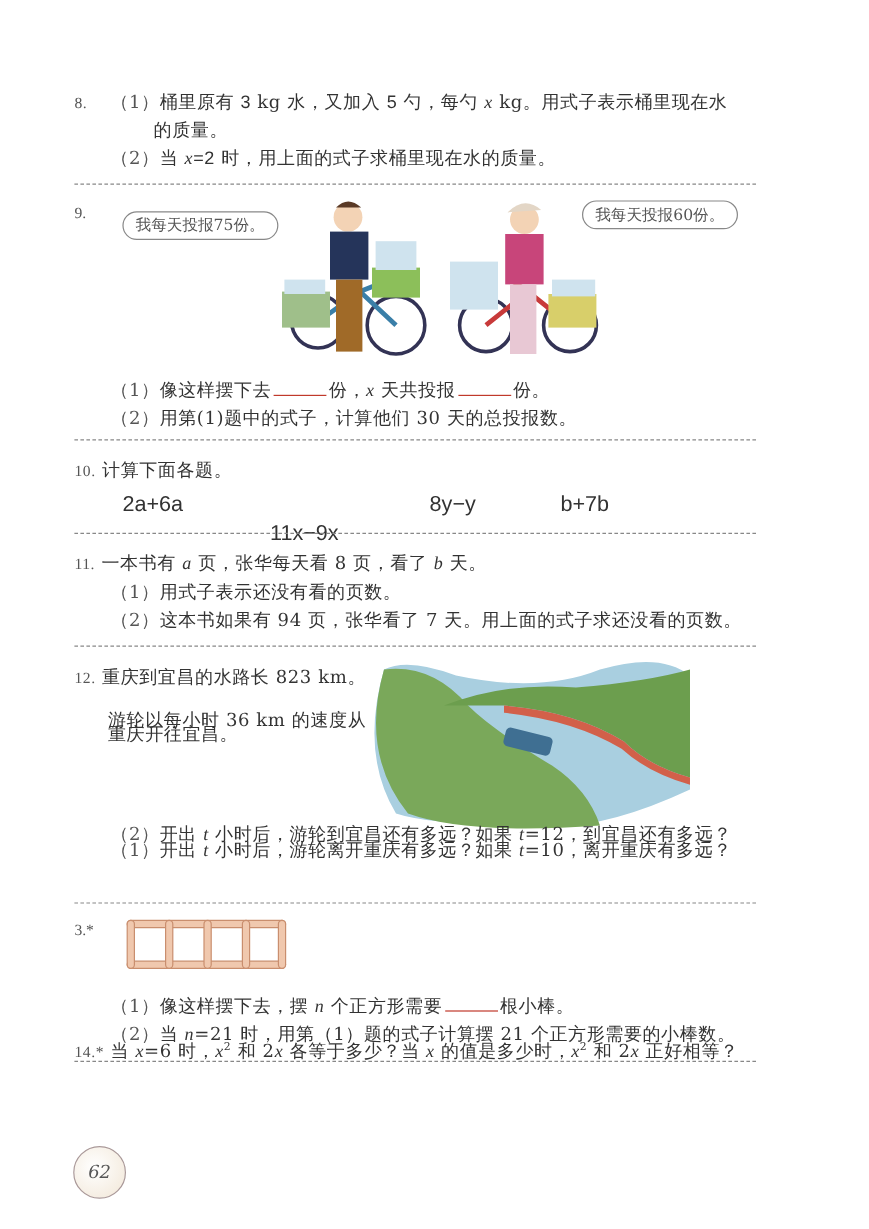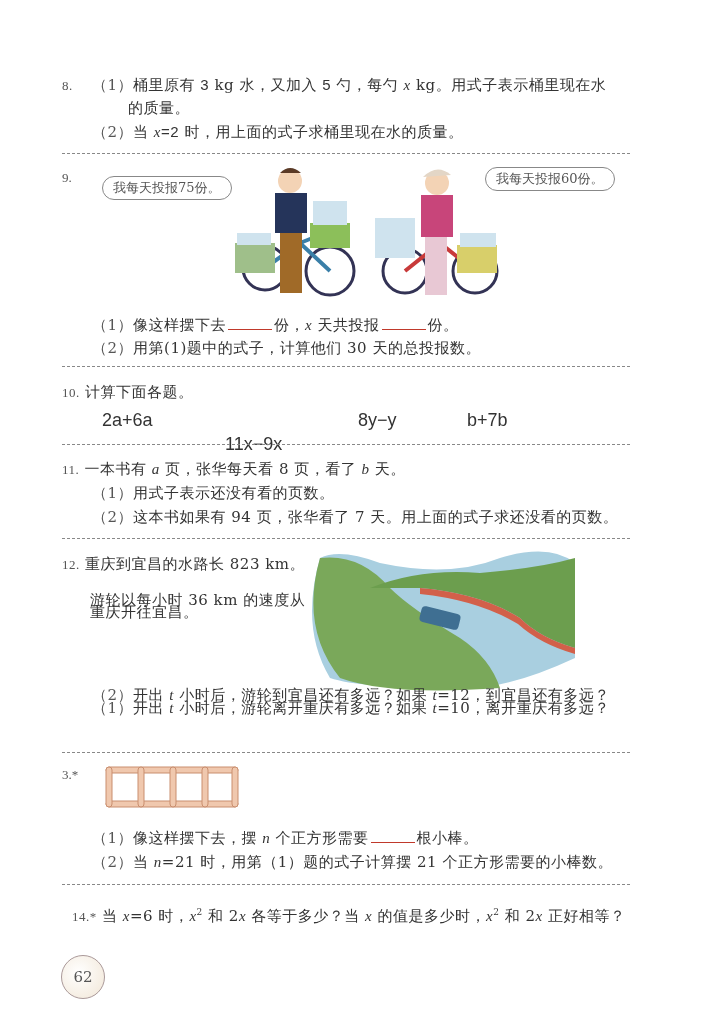--- a/index.html
+++ b/index.html
@@ -11,21 +11,21 @@
   .sub { color:#555; }
   .num { font-family:"Liberation Sans","DejaVu Sans",sans-serif; }
   .var { font-style:italic; font-family:"Liberation Serif",serif; }
   .divider { position:absolute; left:62px; width:568px; border-top:1px dashed #888; height:0; }
   .blank { display:inline-block; width:44px; border-bottom:1.5px solid #c0392b; height:14px; vertical-align:baseline; margin:0 2px; }
   .bubble { position:absolute; border:1px solid #888; border-radius:14px; background:#fff;
             font-size:13px; color:#555; padding:2px 10px; white-space:nowrap; }
   .expr { position:absolute; font-size:18px; font-family:"Liberation Sans",sans-serif; color:#333; }
   .badge { position:absolute; left:61px; top:955px; width:42px; height:42px; border-radius:50%;
            background:radial-gradient(circle at 40% 40%, #ffffff, #f1e6d6); border:1px solid #a99;
-           display:flex; align-items:center; justify-content:center; font-size:15px; color:#555; }
+           display:flex; align-items:center; justify-content:center; font-size:15px; color:#555;font-style:italic; }
 </style>
 </head>
 <body>
 
 <div class="abs line" style="left:62px;top:74px;">
   <span class="qnum">8.</span>
   <span class="sub" style="margin-left:14px">（1）</span><span>桶里原有 </span><span class="num">3</span><span> kg 水，又加入 </span><span class="num">5</span><span> 勺，每勺 </span><span class="var">x</span><span> kg。用式子表示桶里现在水</span>
 </div>
 <div class="abs line" style="left:128px;top:97px;">的质量。</div>
 <div class="abs line" style="left:92px;top:121px;">
@@ -127,20 +127,20 @@
   </g>
 </svg>
 <div class="abs line" style="left:92px;top:827px;">
   <span class="sub">（1）</span><span>像这样摆下去，摆 </span><span class="var">n</span><span> 个正方形需要</span><span class="blank"></span><span>根小棒。</span>
 </div>
 <div class="abs line" style="left:92px;top:851px;">
   <span class="sub">（2）</span><span>当 </span><span class="var">n</span><span>=21 时，用第（1）题的式子计算摆 21 个正方形需要的小棒数。</span>
 </div>
 <div class="divider" style="top:884px;"></div>
 
-<div class="abs line" style="left:62px;top:901px;margin-left:10px;">
+<div class="abs line" style="left:62px;top:862px;">
   <span class="qnum">14.*</span>
   <span>当 </span><span class="var">x</span><span>=6 时，</span><span class="var">x</span><sup style="font-size:9px">2</sup><span> 和 2</span><span class="var">x</span><span> 各等于多少？当 </span><span class="var">x</span><span> 的值是多少时，</span><span class="var">x</span><sup style="font-size:9px">2</sup><span> 和 2</span><span class="var">x</span><span> 正好相等？</span>
 </div>
 
 <div class="badge">
   <span>62</span>
 </div>
 
 </body></html>

